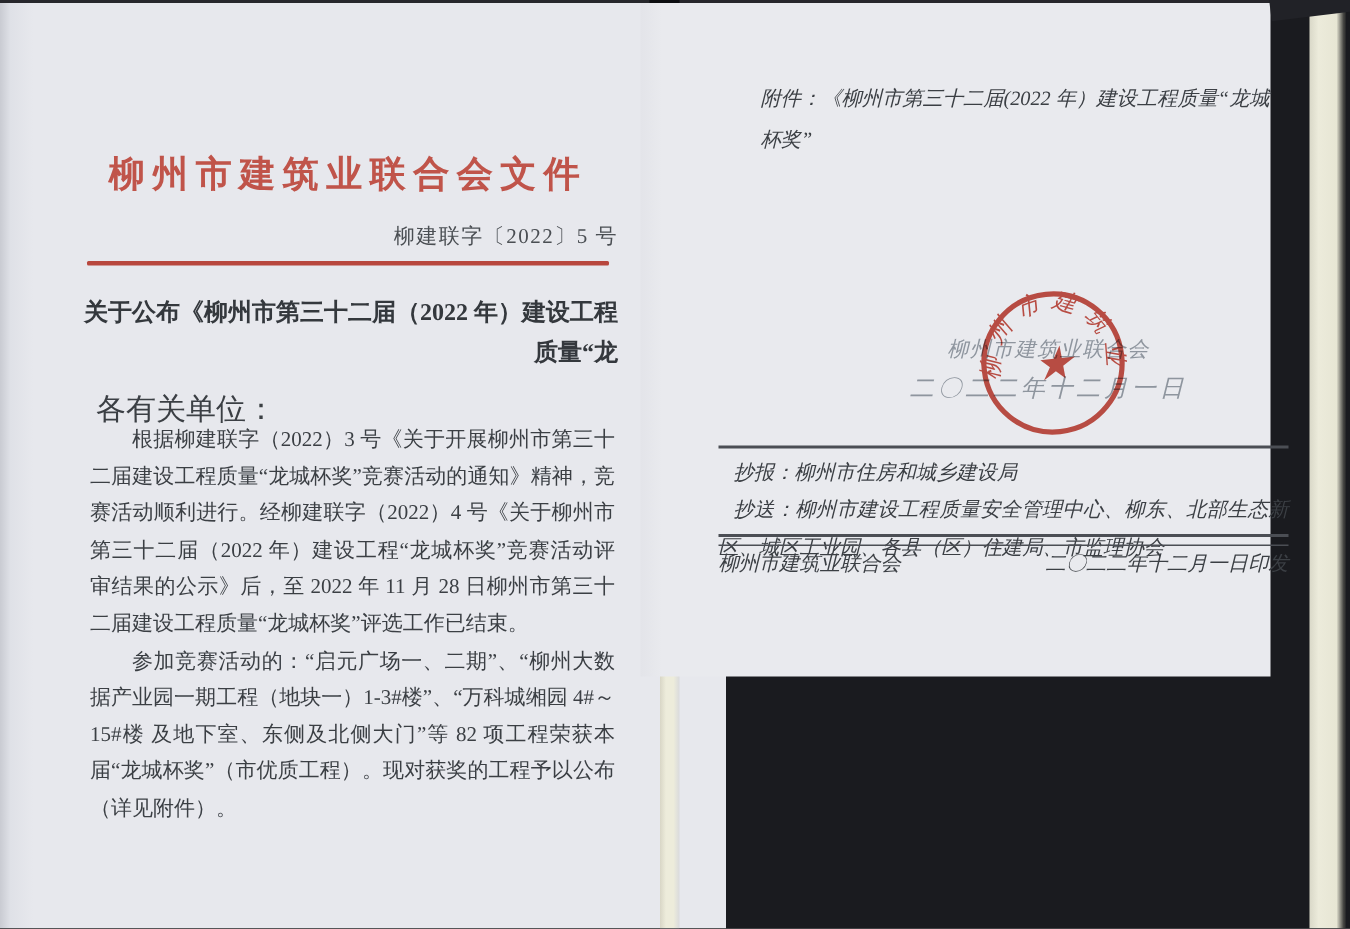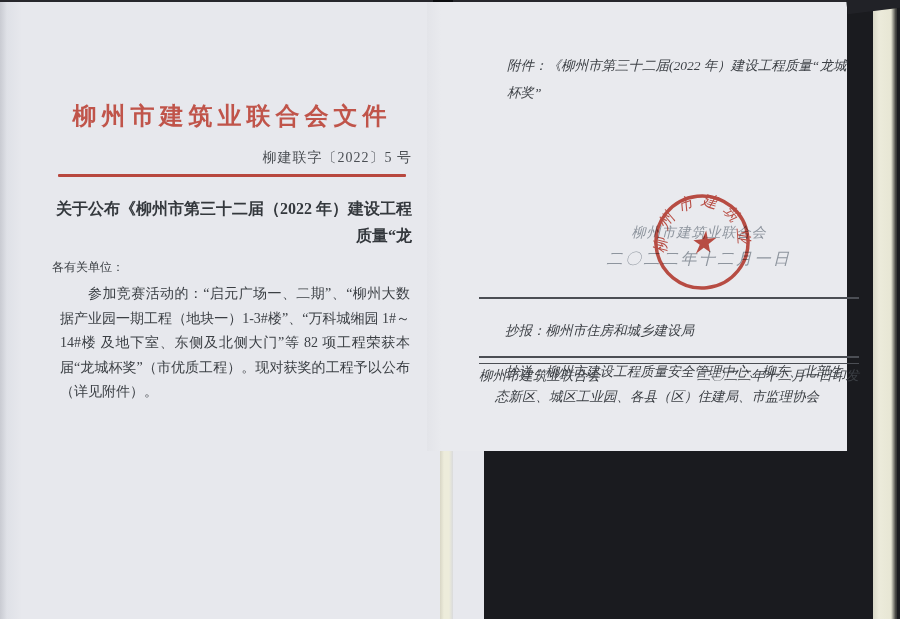--- a/index.html
+++ b/index.html
@@ -51,21 +51,21 @@
     font-size:14px; letter-spacing:1px; color:#4a4e53;
   }
   .red-rule {
     position:absolute; top:172px; left:6px; width:348px; height:3px;
     background:#b8473e; border-radius:1px;
   }
   .doc-title {
     position:absolute; top:193px; left:0; width:360px; text-align:right;
     font-size:16px; font-weight:bold; line-height:27px; color:#34383d;
   }
-  .salutation { position:absolute; top:257px; left:0; font-size:12px; }
+  .salutation { position:absolute; top:257px; left:12px; font-size:20px; }
   .body-text {
     position:absolute; top:280px; left:8px; width:350px;
     font-size:14px; line-height:24.6px; text-align:justify;
   }
   .body-text p { margin:0; text-indent:2em; }
 
   
   .rp-inner { position:absolute; left:0; top:0; width:420px; height:617px; color:#3b3f44; }
   .attachment { position:absolute; top:50px; left:52px; width:376px; font-size:13.5px; line-height:27px; }
   .attachment .l1 { padding-left:28px; }
@@ -74,21 +74,21 @@
   .sig-org  { font-size:14px; letter-spacing:1px; }
   .sig-date { font-size:16px; letter-spacing:2.5px; margin-top:7px; }
 
   .seal {
     position:absolute; left:223px; top:188px; width:104px; height:104px;
     transform:rotate(-6deg); mix-blend-mode:multiply; opacity:.88;
   }
 
   .footer-rule-top { position:absolute; top:295px; left:52px; width:380px; height:2px; background:#4b4e54; }
   .cc-block { position:absolute; top:300px; left:52px; width:380px; font-size:13.5px; line-height:25px; text-align:justify; }
-  .cc-block p { margin:16px; text-indent:10px; }
+  .cc-block p { margin:0; text-indent:10px; }
   .footer-rule-double {
     position:absolute; top:354px; left:52px; width:380px; height:8px;
     border-top:2px solid #4b4e54; border-bottom:1.5px solid #4b4e54;
   }
   .colophon {
     position:absolute; top:365px; left:52px; width:380px;
     display:flex; justify-content:space-between; font-size:13.5px;
   }
 </style>
 </head>
@@ -100,21 +100,22 @@
   <div class="page-left">
     <div class="lp-inner">
       <div class="doc-header">柳州市建筑业联合会文件</div>
       <div class="doc-number">柳建联字〔2022〕5 号</div>
       <div class="red-rule"></div>
       <div class="doc-title">
         <div>关于公布《柳州市第三十二届（2022 年）建设工程质量“龙</div>
       </div>
       <div class="salutation">各有关单位：</div>
       <div class="body-text">
-        <p>参加竞赛活动的：“启元广场一、二期”、“柳州大数据产业园一期工程（地块一）1-3#楼”、“万科城缃园 1#～14#楼 及地下室、东侧及北侧大门”等 82 项工程荣获本届“龙城杯奖”（市优质工程）。现对获奖的工程予以公布（详见附件）。</p>
+        <p>根据柳建联字（2022）3 号《关于开展柳州市第三十二届建设工程质量“龙城杯奖”竞赛活动的通知》精神，竞赛活动顺利进行。经柳建联字（2022）4 号《关于柳州市第三十二届（2022 年）建设工程“龙城杯奖”竞赛活动评审结果的公示》后，至 2022 年 11 月 28 日柳州市第三十二届建设工程质量“龙城杯奖”评选工作已结束。</p>
+        <p>参加竞赛活动的：“启元广场一、二期”、“柳州大数据产业园一期工程（地块一）1-3#楼”、“万科城缃园 4#～15#楼 及地下室、东侧及北侧大门”等 82 项工程荣获本届“龙城杯奖”（市优质工程）。现对获奖的工程予以公布（详见附件）。</p>
       </div>
     </div>
   </div>
 
   <div class="spine"></div>
   <div class="clip-mark"></div>
 
   <div class="page-right">
     <div class="rp-inner">
       <div class="attachment">

